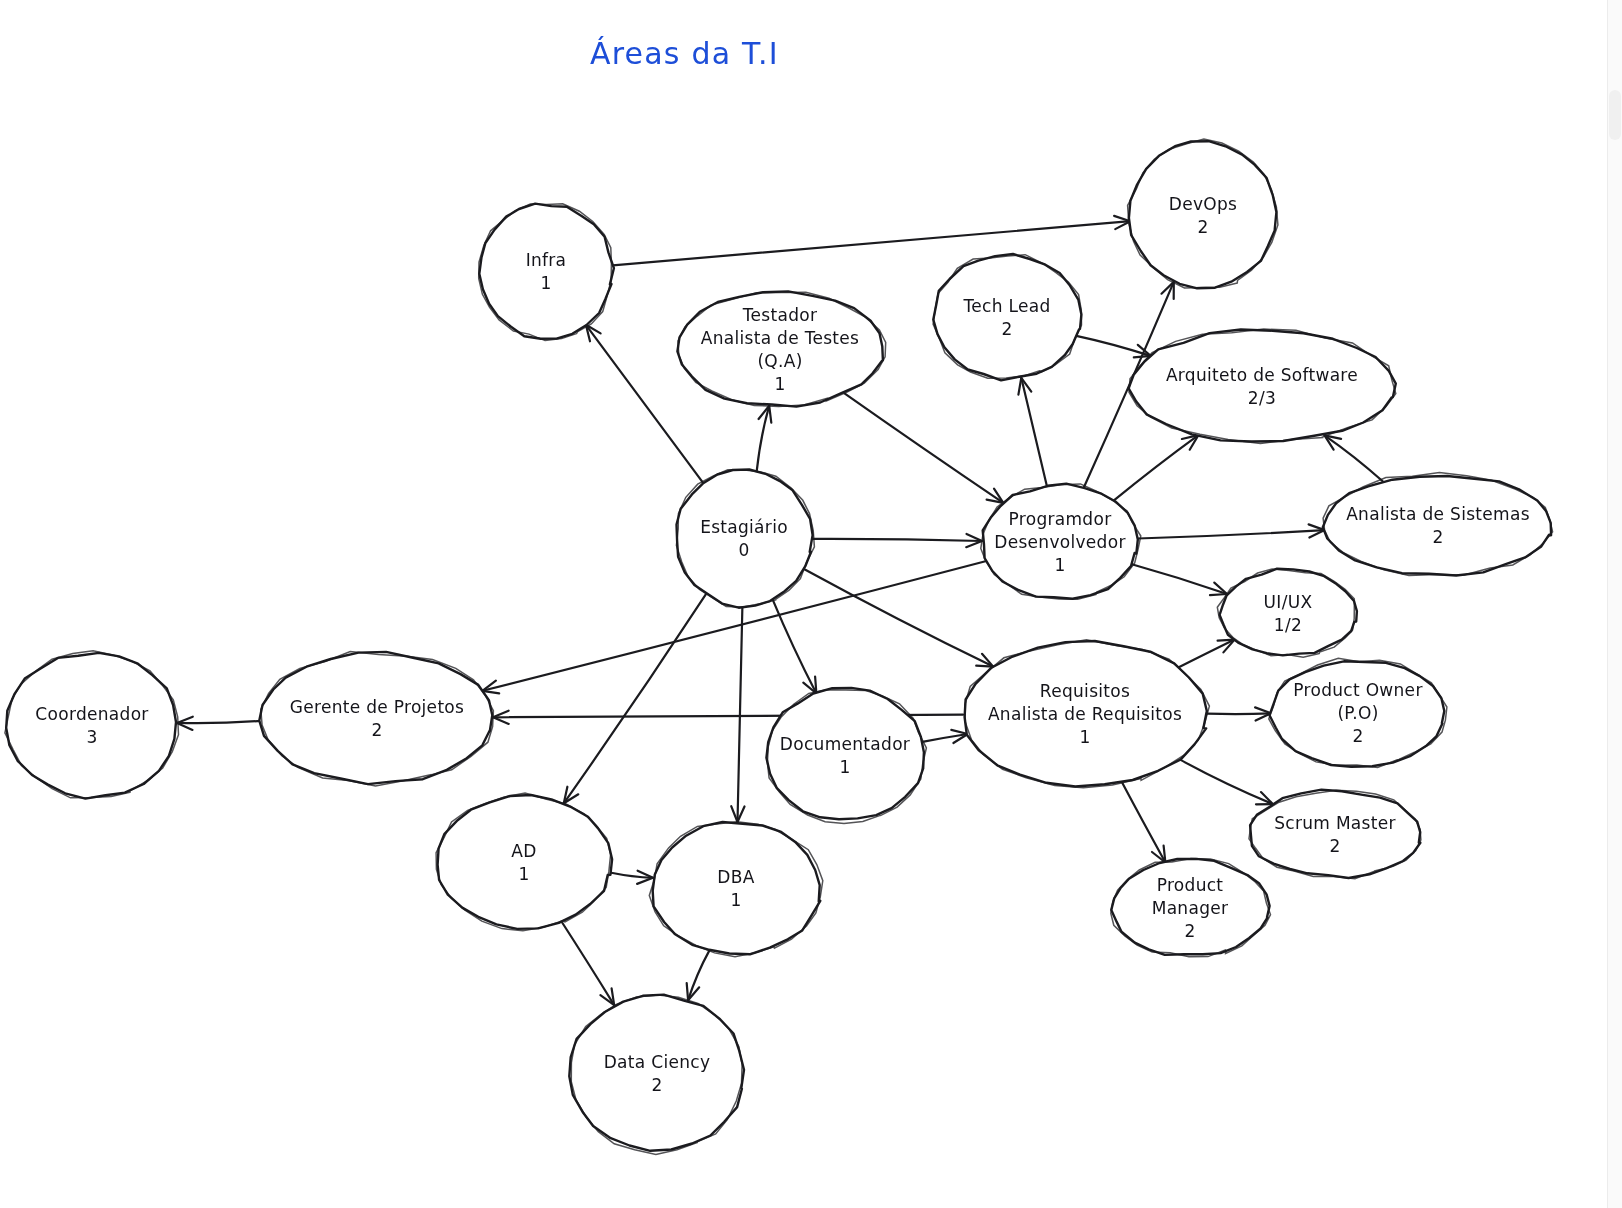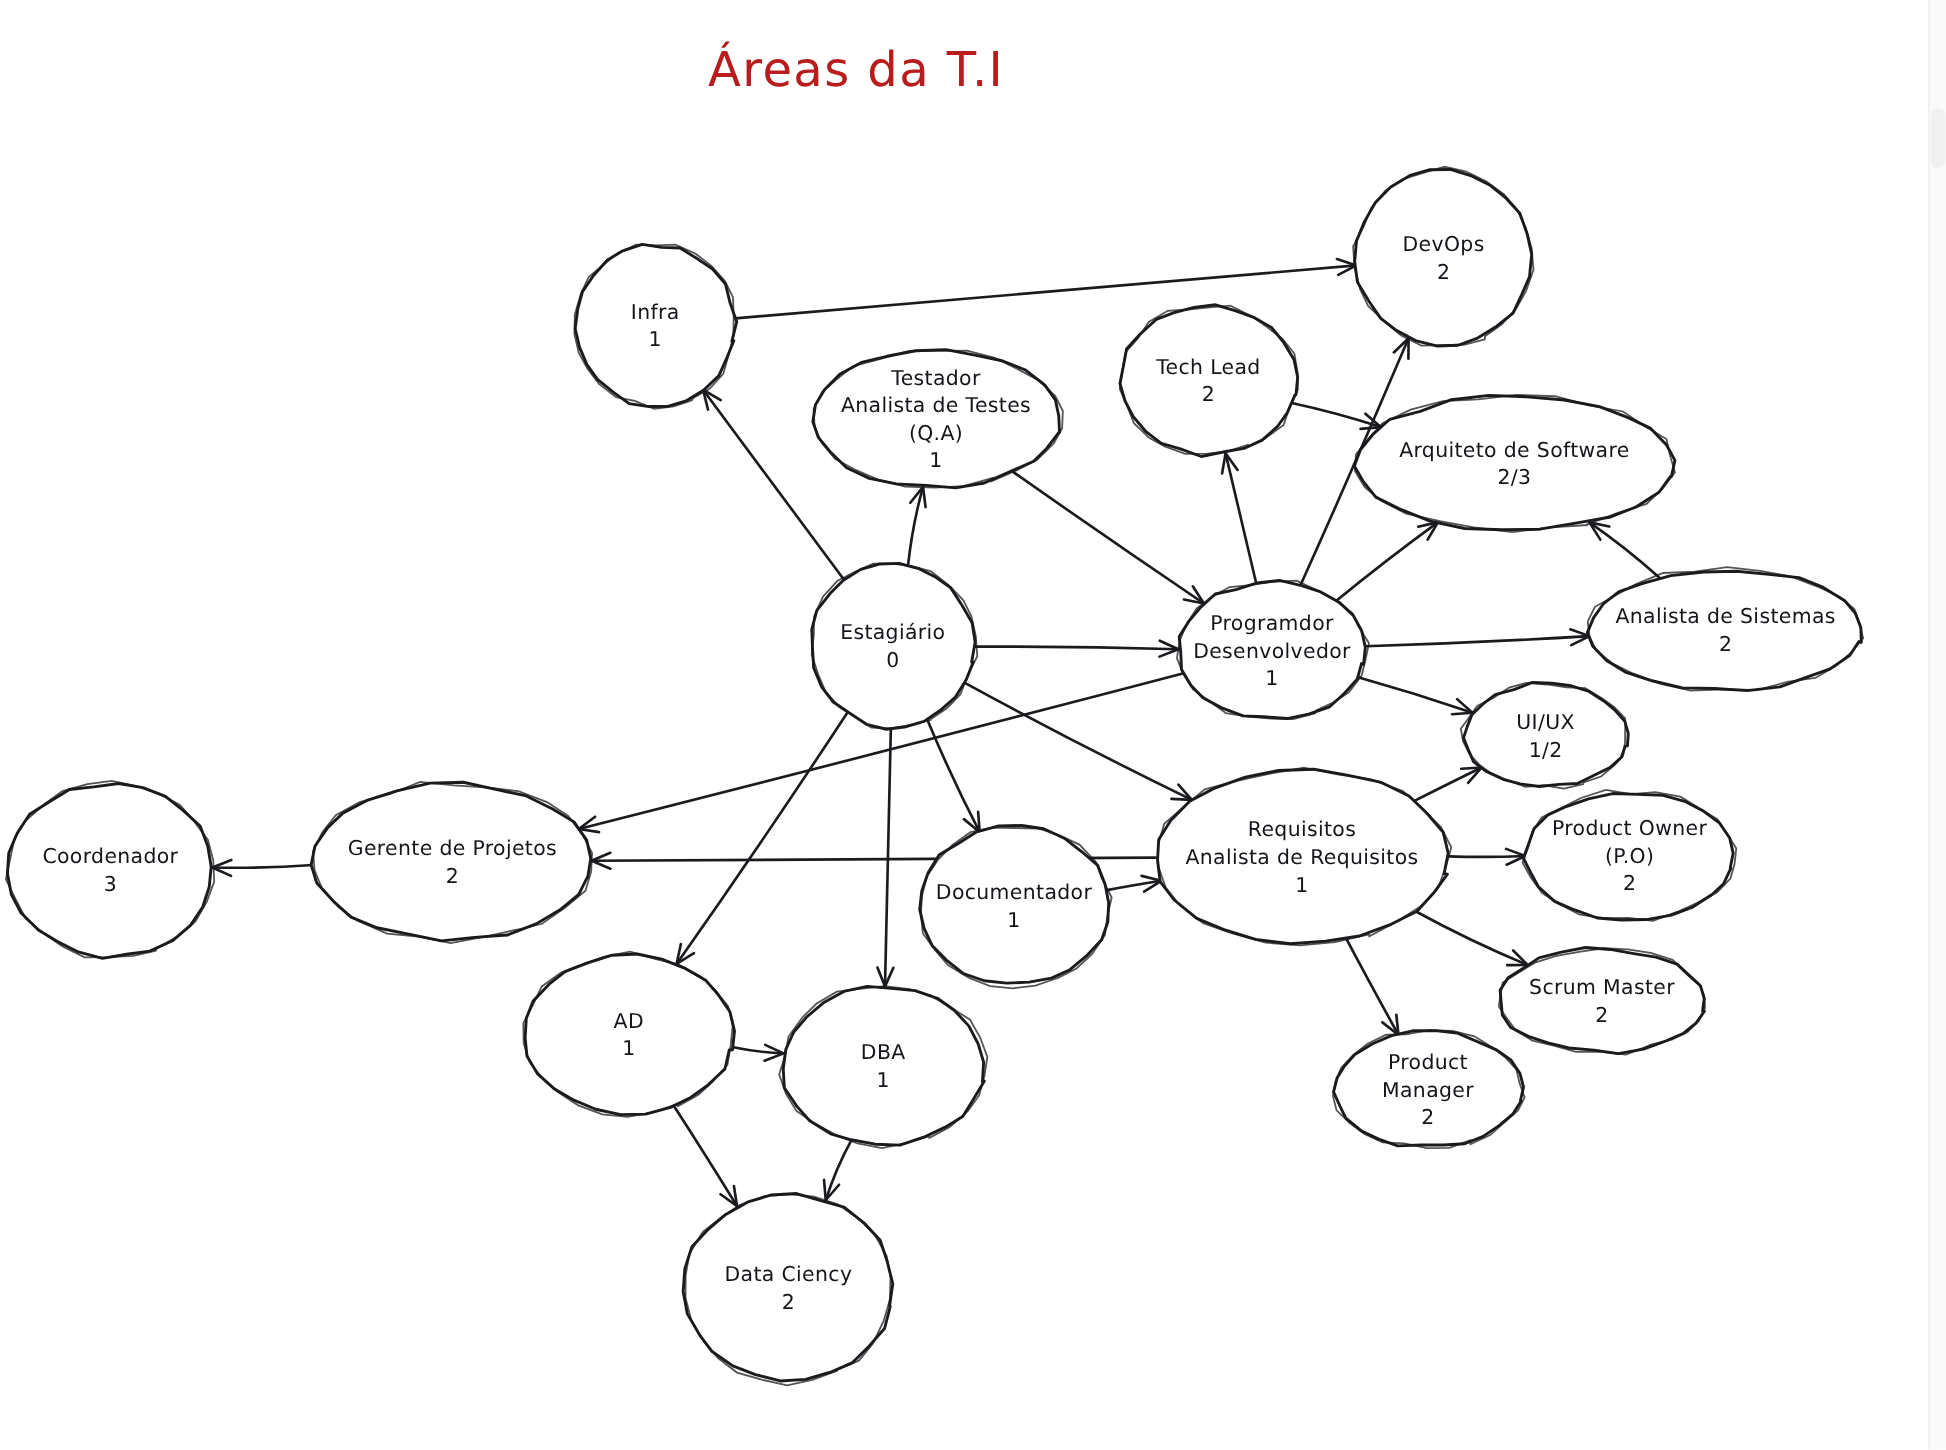--- a/index.html
+++ b/index.html
@@ -58,22 +58,22 @@
     fill: #14141a;
     text-anchor: middle;
     font-size: 17px;
     letter-spacing: 0.3px;
   }
   .diagram-title {
     position: absolute;
     left: 590px;
     top: 36px;
     font-family: "DejaVu Sans", sans-serif;
-    font-size: 40px;
-    color: #b91c1c;
+    font-size: 30px;
+    color: #1d4ed8;
     letter-spacing: 1.2px;
     white-space: nowrap;
   }
   #scrollbar-track {
     position: absolute;
     right: 0;
     top: 0;
     width: 14px;
     height: 1208px;
     background: #fafafa;

